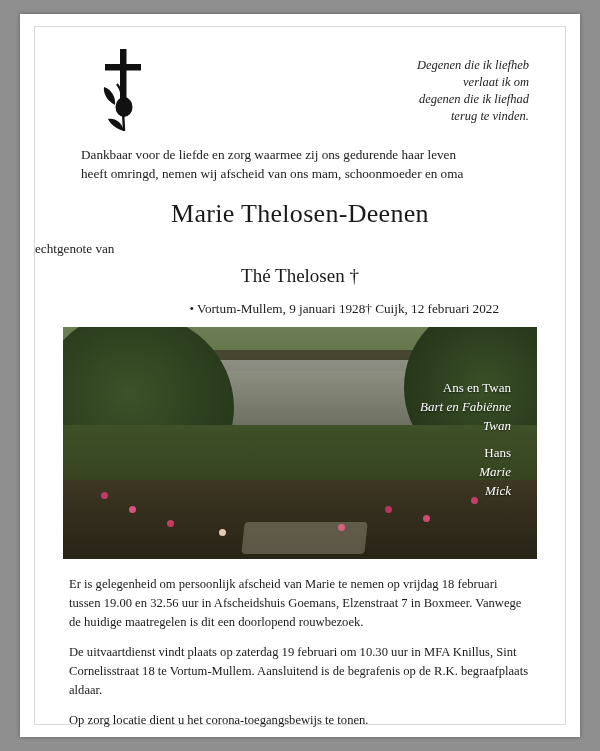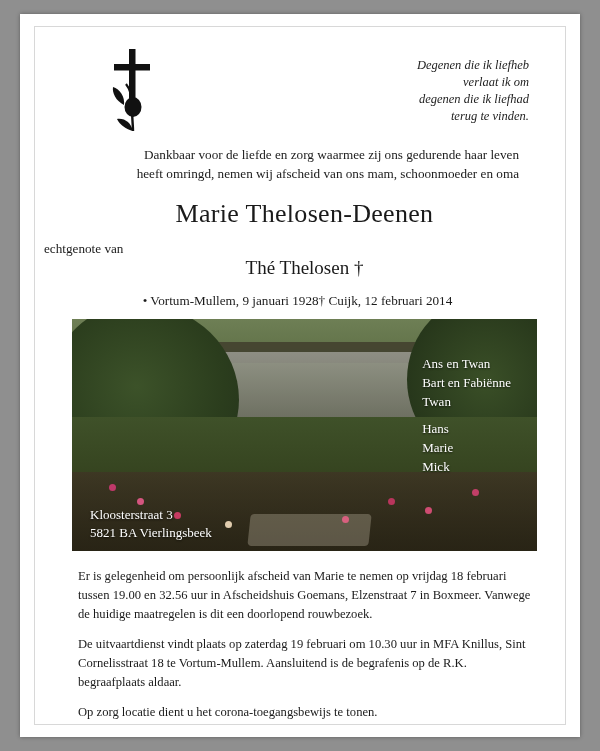--- a/index.html
+++ b/index.html
@@ -25,21 +25,20 @@
   }
   .inner {
     position: absolute;
     left: 14px;
     top: 12px;
     width: 532px;
     height: 699px;
     border: 1px solid #d8d8d8;
     background: #fff;
     box-sizing: border-box;
-    padding-left: 9px;
   }
   
   .top {
     position: relative;
     height: 104px;
   }
   .cross-wrap {
     position: absolute;
     left: 56px;
     top: 20px;
@@ -52,43 +51,44 @@
     top: 30px;
     text-align: right;
     font-style: italic;
     font-size: 12.5px;
     line-height: 1.35;
     color: #222;
   }
   
   .intro {
     margin: 14px 46px 16px 46px;
-    text-align: right;
+    text-align: left;
     font-size: 13.2px;
     line-height: 1.45;
   }
   .name {
     margin-top: 16px;
     text-align: center;
     font-size: 26px;
     letter-spacing: 0.3px;
   }
   .spouse-label {
     margin-top: 12px;
     text-align: left;
     font-size: 13.2px;
   }
   .spouse-name {
+    margin-top: 8px;
     text-align: center;
     font-size: 19px;
   }
   .dates {
     margin: 14px 42px 0 42px;
     display: flex;
-    justify-content: center;
+    justify-content: flex-end;
     font-size: 13.2px;
   }
   .dates .left { padding-left: 10px; }
   .dates .right { padding-right: 24px; }
   
   .photo {
     position: relative;
     margin: 10px 28px 0 28px;
     height: 232px;
     overflow: hidden;
@@ -130,28 +130,28 @@
   }
   .photo .path {
     position: absolute; left: 38%; bottom: 2%; width: 26%; height: 14%;
     background: rgba(190,180,160,.35);
     transform: skewX(-6deg);
     border-radius: 4px;
   }
   .names-block {
     position: absolute;
     right: 26px;
-    top: 36px;
-    text-align: left;
+    top: 52px;
+    text-align: right;
     color: #ffffff;
     font-size: 13px;
     line-height: 1.45;
     text-shadow: 0 1px 2px rgba(0,0,0,.65);
   }
-  .names-block .it { }
+  .names-block .it { font-style: italic; }
   .names-block .grp { margin-bottom: 8px; }
   .addr {
     position: absolute;
     left: 18px;
     bottom: 10px;
     color: #ffffff;
     font-size: 13px;
     line-height: 1.35;
     text-shadow: 0 1px 2px rgba(0,0,0,.7);
   }
@@ -193,21 +193,21 @@
       <div>Dankbaar voor de liefde en zorg waarmee zij ons gedurende haar leven</div>
       <div>heeft omringd, nemen wij afscheid van ons mam, schoonmoeder en oma</div>
     </div>
 
     <div class="name">Marie Thelosen-Deenen</div>
     <div class="spouse-label">echtgenote van</div>
     <div class="spouse-name">Thé Thelosen †</div>
 
     <div class="dates">
       <div class="left">• Vortum-Mullem, 9 januari 1928</div>
-      <div class="right">† Cuijk, 12 februari 2014</div>
+      <div class="right">† Cuijk, 12 februari 2022</div>
     </div>
 
     <div class="photo">
       <div class="sky"></div>
       <div class="roof"></div>
       <div class="house"></div>
       <div class="tree-l"></div>
       <div class="tree-r"></div>
       <div class="ground"></div>
       <div class="bed"></div>
@@ -227,24 +227,20 @@
           <div class="it">Bart en Fabiënne</div>
           <div class="it">Twan</div>
         </div>
         <div class="grp">
           <div>Hans</div>
           <div class="it">Marie</div>
           <div class="it">Mick</div>
         </div>
       </div>
 
-      <div class="addr">
-        <div>Kloosterstraat 3</div>
-        <div>5821 BA  Vierlingsbeek</div>
-      </div>
     </div>
 
     <div class="body-text">
       <p>Er is gelegenheid om persoonlijk afscheid van Marie te nemen op vrijdag 18 februari tussen 19.00 en 32.56 uur in Afscheidshuis Goemans, Elzenstraat 7 in Boxmeer. Vanwege de huidige maatregelen is dit een doorlopend rouwbezoek.</p>
       <p>De uitvaartdienst vindt plaats op zaterdag 19 februari om 10.30 uur in MFA Knillus, Sint Cornelisstraat 18 te Vortum-Mullem. Aansluitend is de begrafenis op de R.K. begraafplaats aldaar.</p>
       <p>Op zorg locatie dient u het corona-toegangsbewijs te tonen.</p>
 
     </div>
 
   </div>

